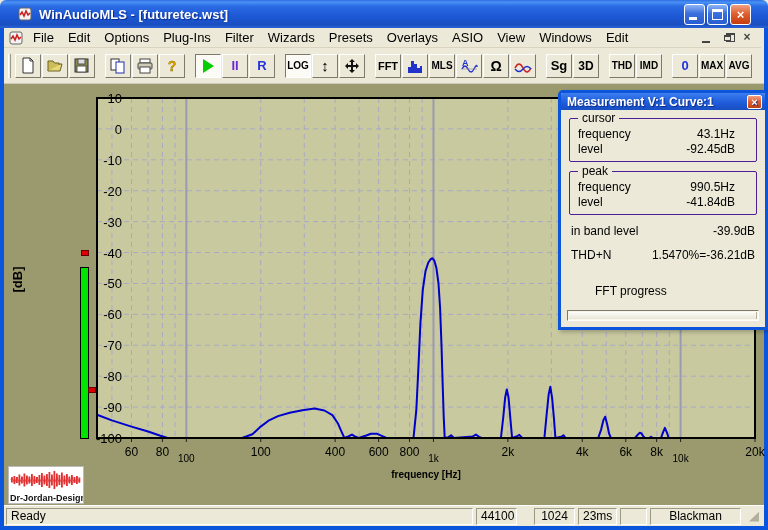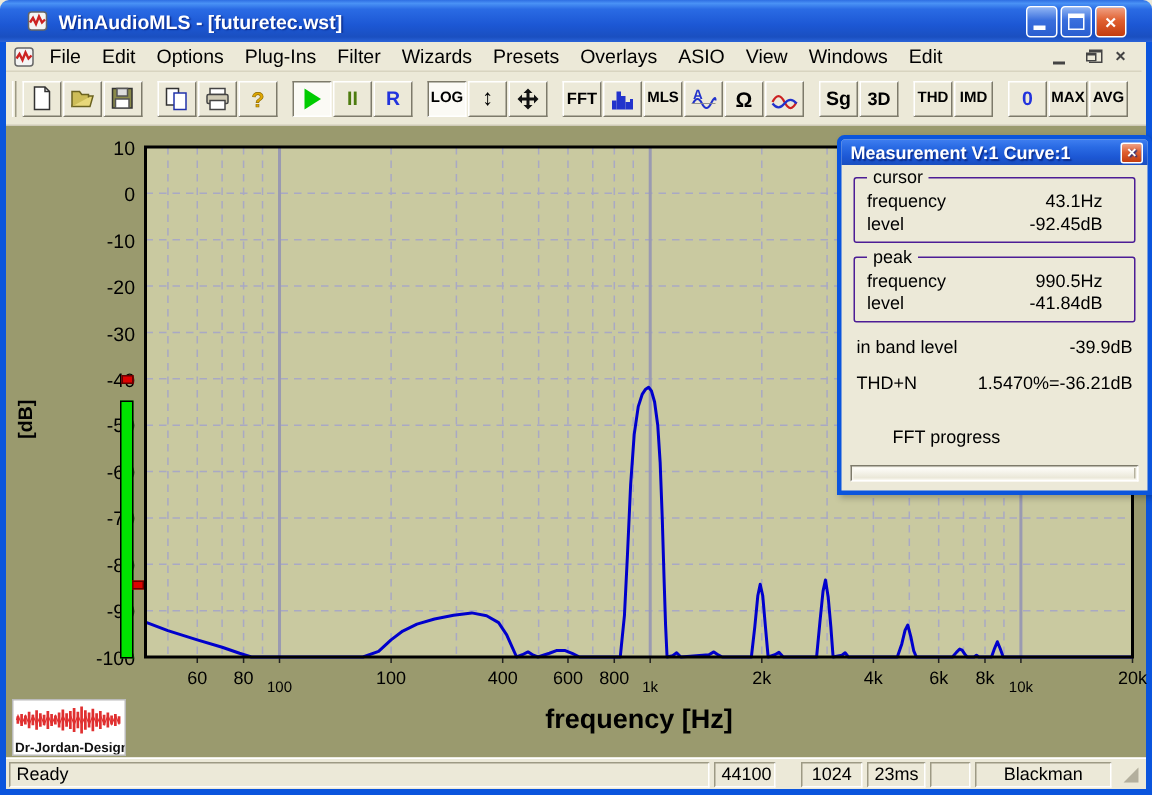--- a/index.html
+++ b/index.html
@@ -46,25 +46,25 @@
     border:1px solid; border-color:#fff #7d7a6a #7d7a6a #fff;
     display:flex; align-items:center; justify-content:center;
     font-size:11px; font-weight:bold; color:#000; overflow:hidden; }
   .tbtn.checked { background:#fbfaf5; border-color:#7d7a6a #fff #fff #7d7a6a; }
   .tri-play { width:0; height:0; border-left:11px solid #00cc00; border-top:7px solid transparent; border-bottom:7px solid transparent; }
 
   
   .client { position:absolute; left:4px; top:84px; width:760px; height:421px; background:#9a9a6e; z-index:1; }
   .client svg { position:absolute; left:0; top:0; }
   .axis-label { position:absolute; color:#000; white-space:nowrap; }
-  .ylab { font-size:13px; width:34px; text-align:right; }
+  .ylab { font-size:13px; width:34px; text-align:right;margin-left:32px; }
   .xlab-minor { font-size:12px; transform:translateX(-50%); }
   .xlab-major { font-size:10px; transform:translateX(-50%); }
   .db-title { font-size:13px; font-weight:bold; transform:rotate(-90deg); }
-  .freq-title { font-size:18px; font-weight:bold; width:180px; text-align:center; }
+  .freq-title { font-size:10px; font-weight:bold; width:180px; text-align:center; }
   .meter-bar { position:absolute; border:1px solid #000; }
   .meter-mark { position:absolute; }
 
   
   .meas { position:absolute; left:554px; top:6px; width:210px; height:240px; border:3px solid #0b55dd;
     border-radius:5px 5px 0 0; background:#ece9d8; z-index:6; box-shadow:2px 2px 4px rgba(0,0,0,.25); }
   .meas-title { height:17px; display:flex; align-items:center; padding:0 3px 0 6px;
     background:linear-gradient(180deg,#3e7ef0 0%,#2a6be4 30%,#1c57d4 70%,#1a4fc0 100%);
     color:#fff; font-weight:bold; font-size:12px; border-radius:2px 2px 0 0;justify-content:flex-end; }
   .meas-title span { flex:1; text-shadow:1px 1px 1px #0a2a8a; }
@@ -192,21 +192,21 @@
         <div class="tbtn">
           <svg width="18" height="18">
             <text x="9" y="14" text-anchor="middle" font-size="14" font-weight="bold" fill="#e2a800" stroke="#8a6a00" stroke-width="0.4">?</text>
           </svg>
         </div>
       </div>
       <div class="tgroup">
         <div class="tbtn checked">
           <div class="tri-play"></div>
         </div>
-        <div class="tbtn" style="color: #4d7c0f; font-size: 13px;">II</div>
+        <div class="tbtn" style="color: #6d28d9; font-size: 13px;">II</div>
         <div class="tbtn" style="color: rgb(34, 51, 221); font-size: 13px;">R</div>
       </div>
       <div class="tgroup">
         <div class="tbtn checked" style="font-size: 10px;">LOG</div>
         <div class="tbtn" style="font-size: 15px;">↕</div>
         <div class="tbtn">
           <svg width="18" height="18">
             <path d="M9 2 L12 5 H10 V8 H13 V6 L16 9 L13 12 V10 H10 V13 H12 L9 16 L6 13 H8 V10 H5 V12 L2 9 L5 6 V8 H8 V5 H6 Z" fill="#111"></path>
           </svg>
         </div>

